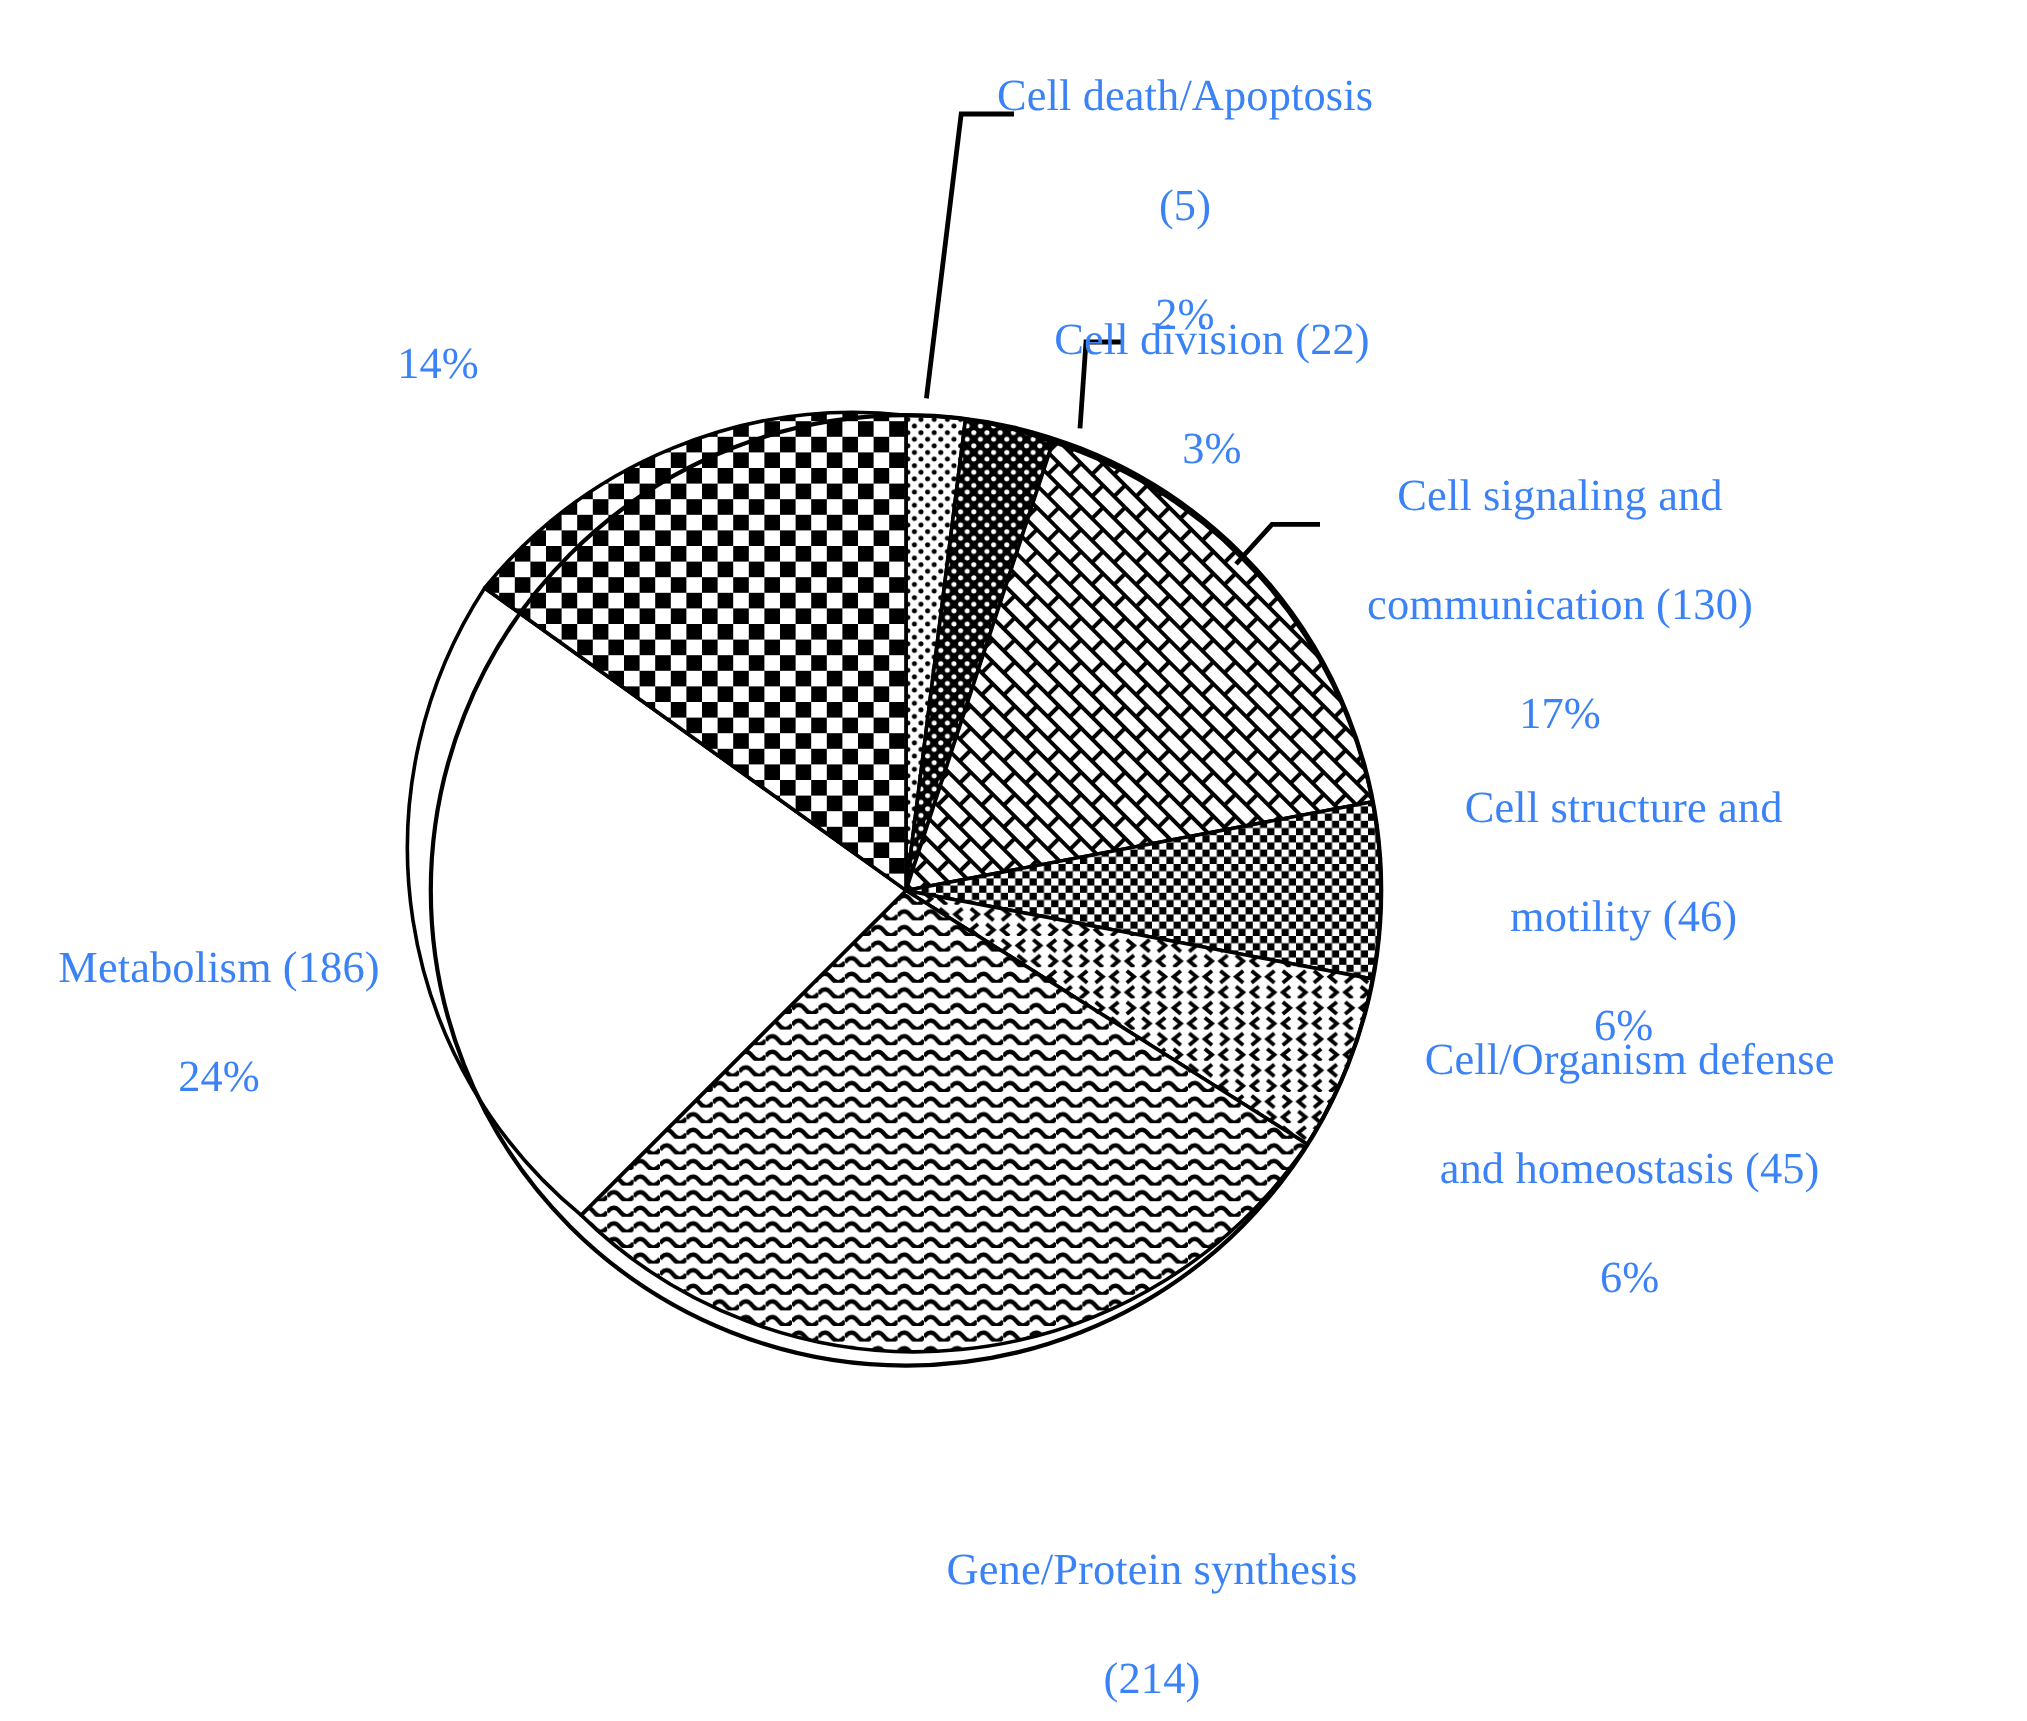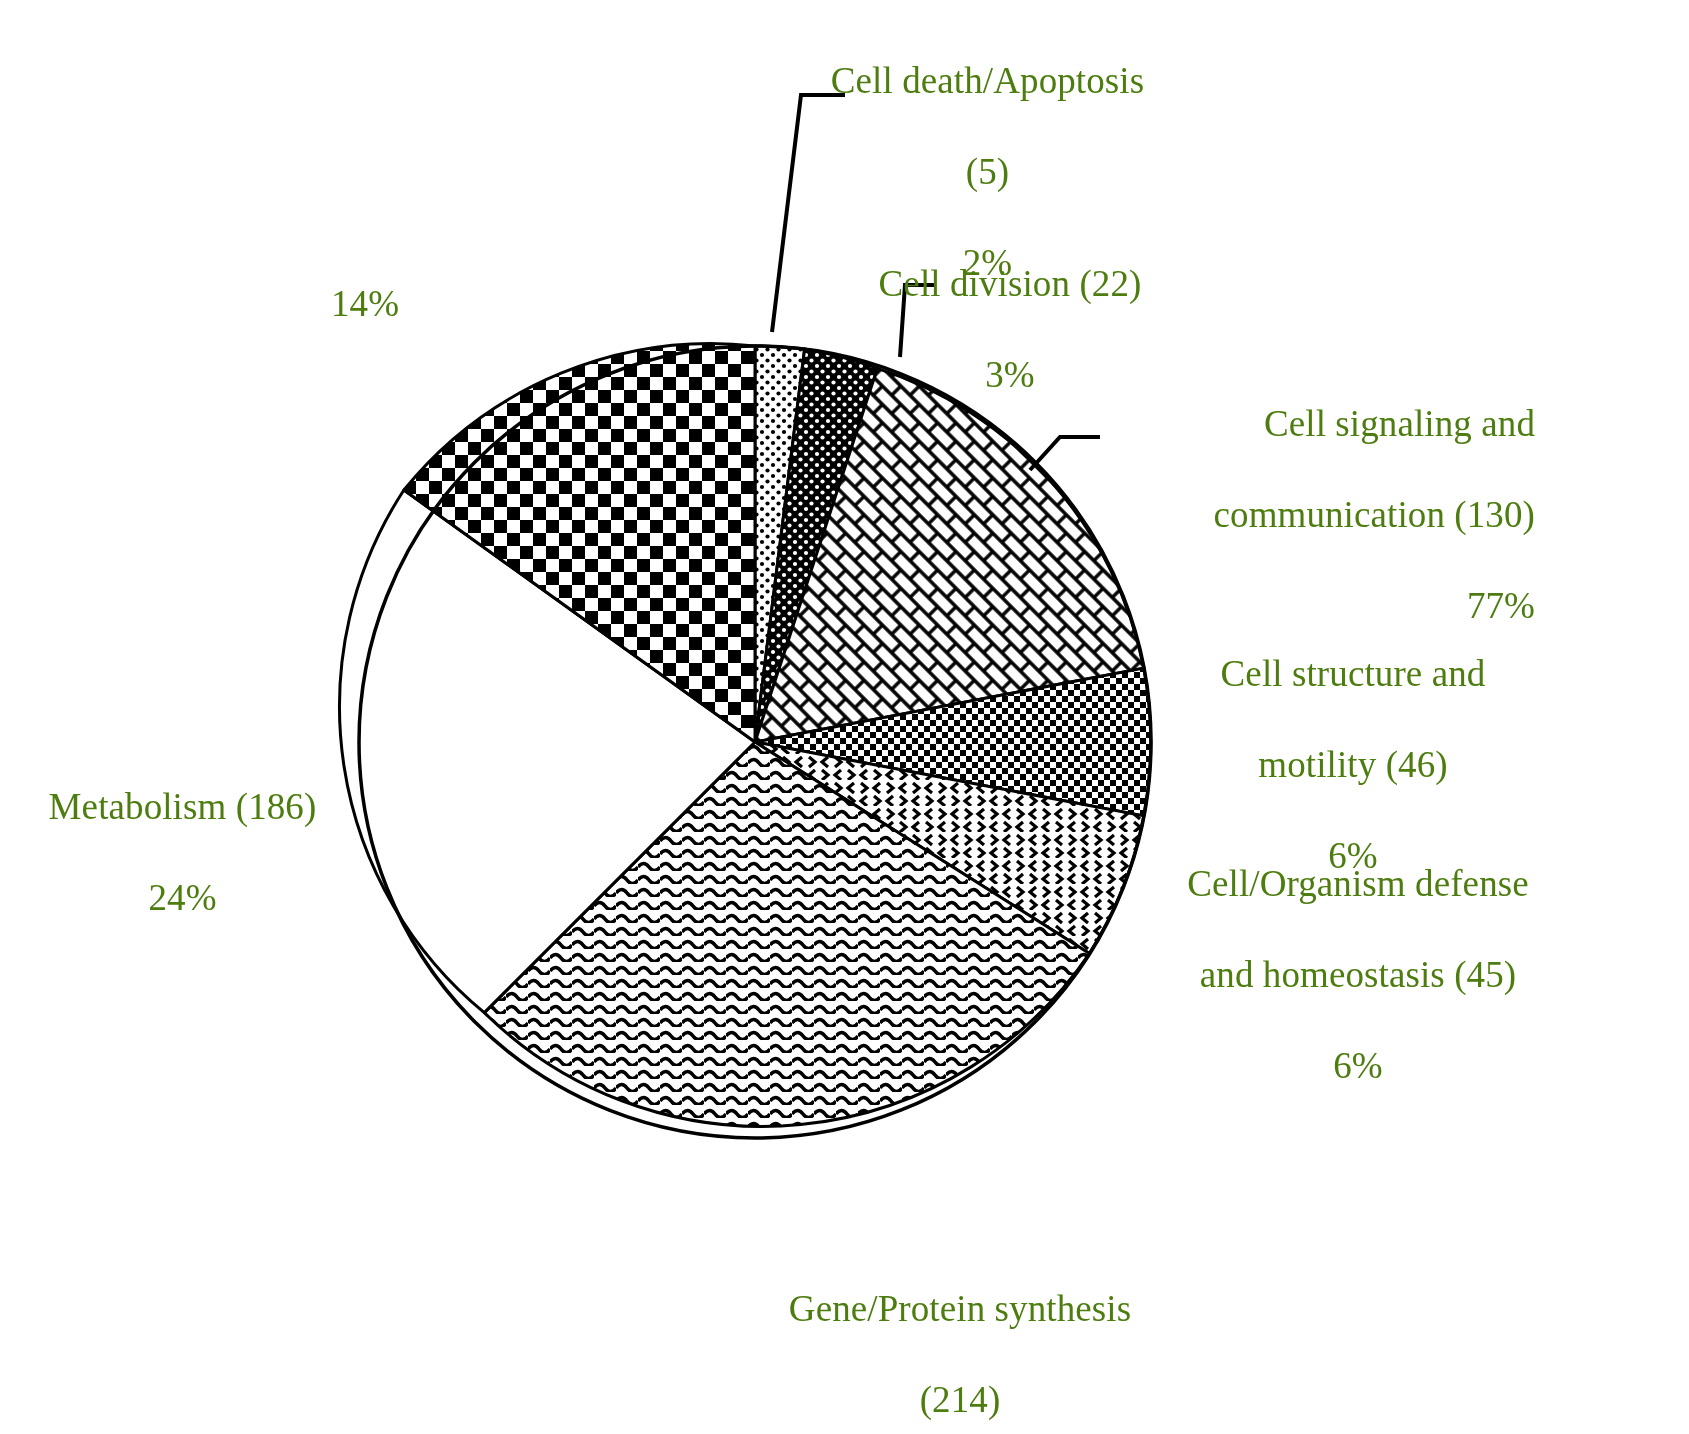--- a/index.html
+++ b/index.html
@@ -27,21 +27,21 @@
     width: 1689px;
     height: 1434px;
   }
   .label {
     position: absolute;
     font-size: 37px;
     line-height: 1.23;
     font-weight: 400;
     letter-spacing: 0.1px;
     white-space: pre-line;
-    color: #4d7c0f;
+    color: #3b82f6;
   }
   .label .ln { display: block; }
   .ta-c { text-align: center; }
 </style>
 </head>
 <body>
 
 <div id="chart-root">
 
   <svg class="pie-svg" viewBox="0 0 1689 1434">
@@ -127,24 +127,24 @@
     <span class="ln">Cell death/Apoptosis</span>
     <span class="ln">(5)</span>
     <span class="ln">2%</span>
   </div>
 
   <div class="label ta-c" style="left:845px; top:215px; width:330px;">
     <span class="ln">Cell division (22)</span>
     <span class="ln">3%</span>
   </div>
 
-  <div class="label ta-c" style="left:1065px; top:355px; width:470px;text-align:right;">
+  <div class="label ta-c" style="left:1065px; top:345px; width:470px;">
     <span class="ln">Cell signaling and</span>
     <span class="ln">communication (130)</span>
-    <span class="ln">77%</span>
+    <span class="ln">17%</span>
   </div>
 
   <div class="label ta-c" style="left:1158px; top:605px; width:390px;font-family:Liberation Serif, serif;">
     <span class="ln">Cell structure and</span>
     <span class="ln">motility (46)</span>
     <span class="ln">6%</span>
   </div>
 
   <div class="label ta-c" style="left:1148px; top:815px; width:420px;">
     <span class="ln">Cell/Organism defense</span>

